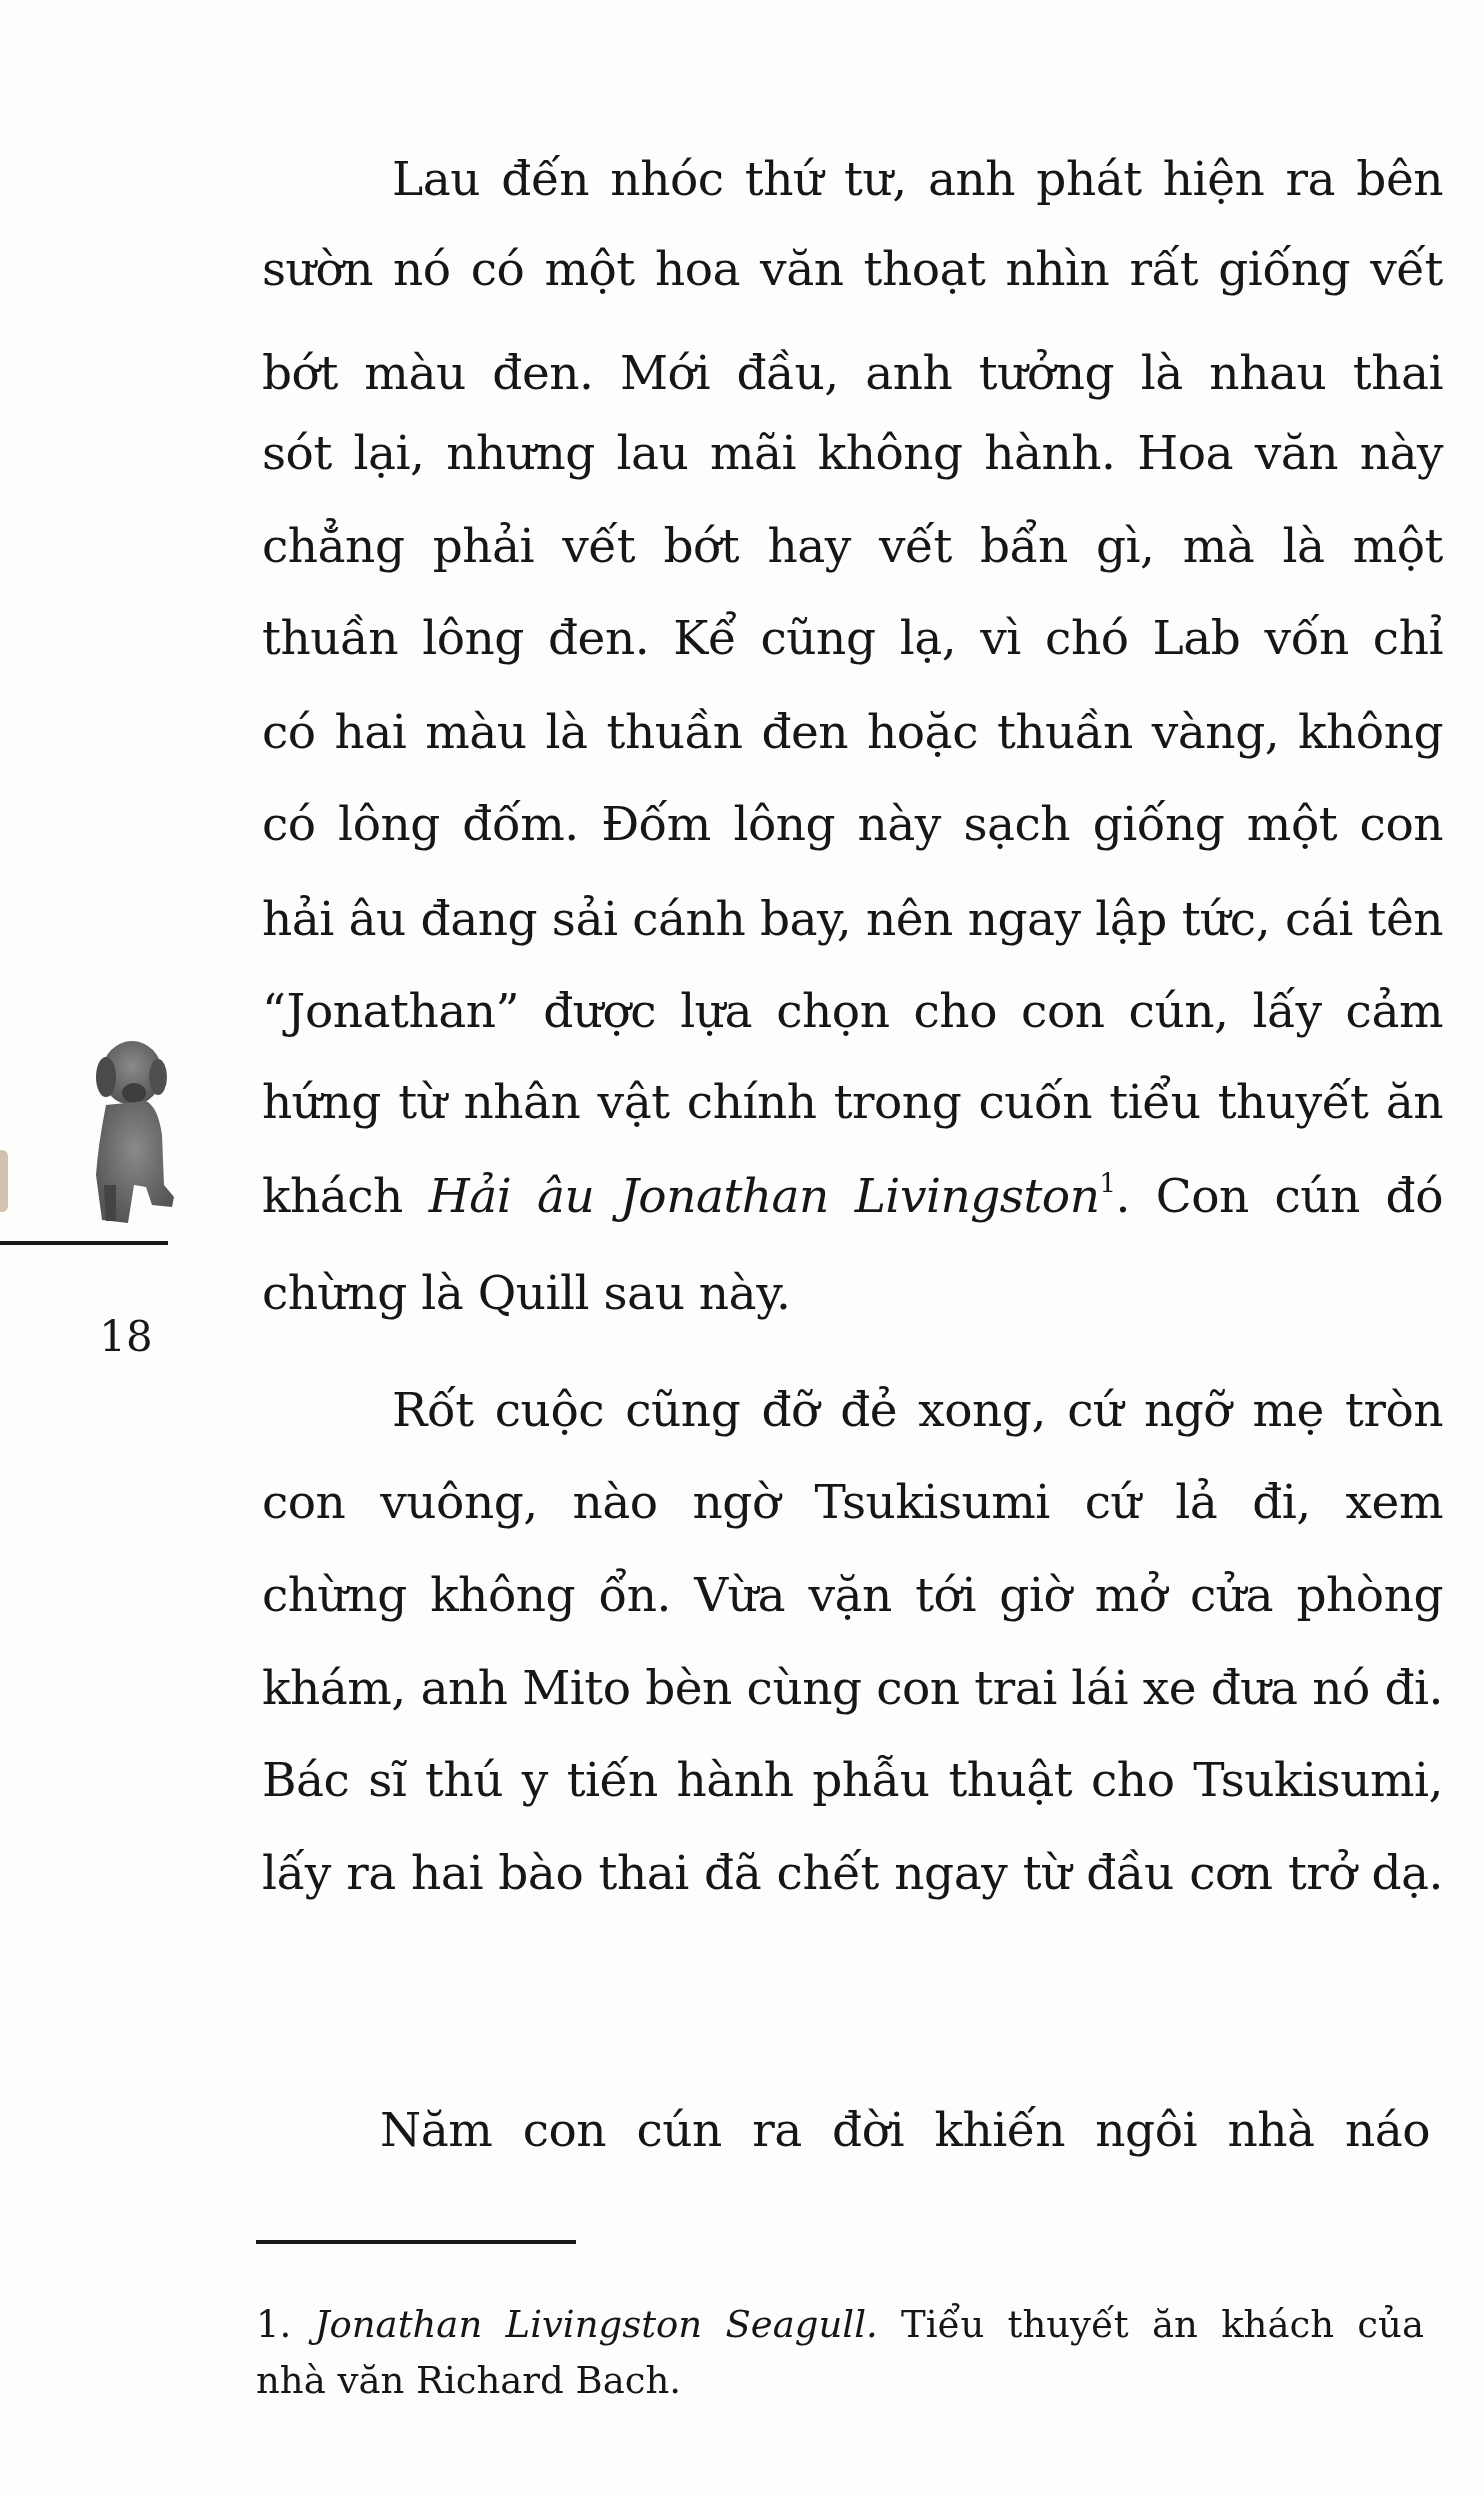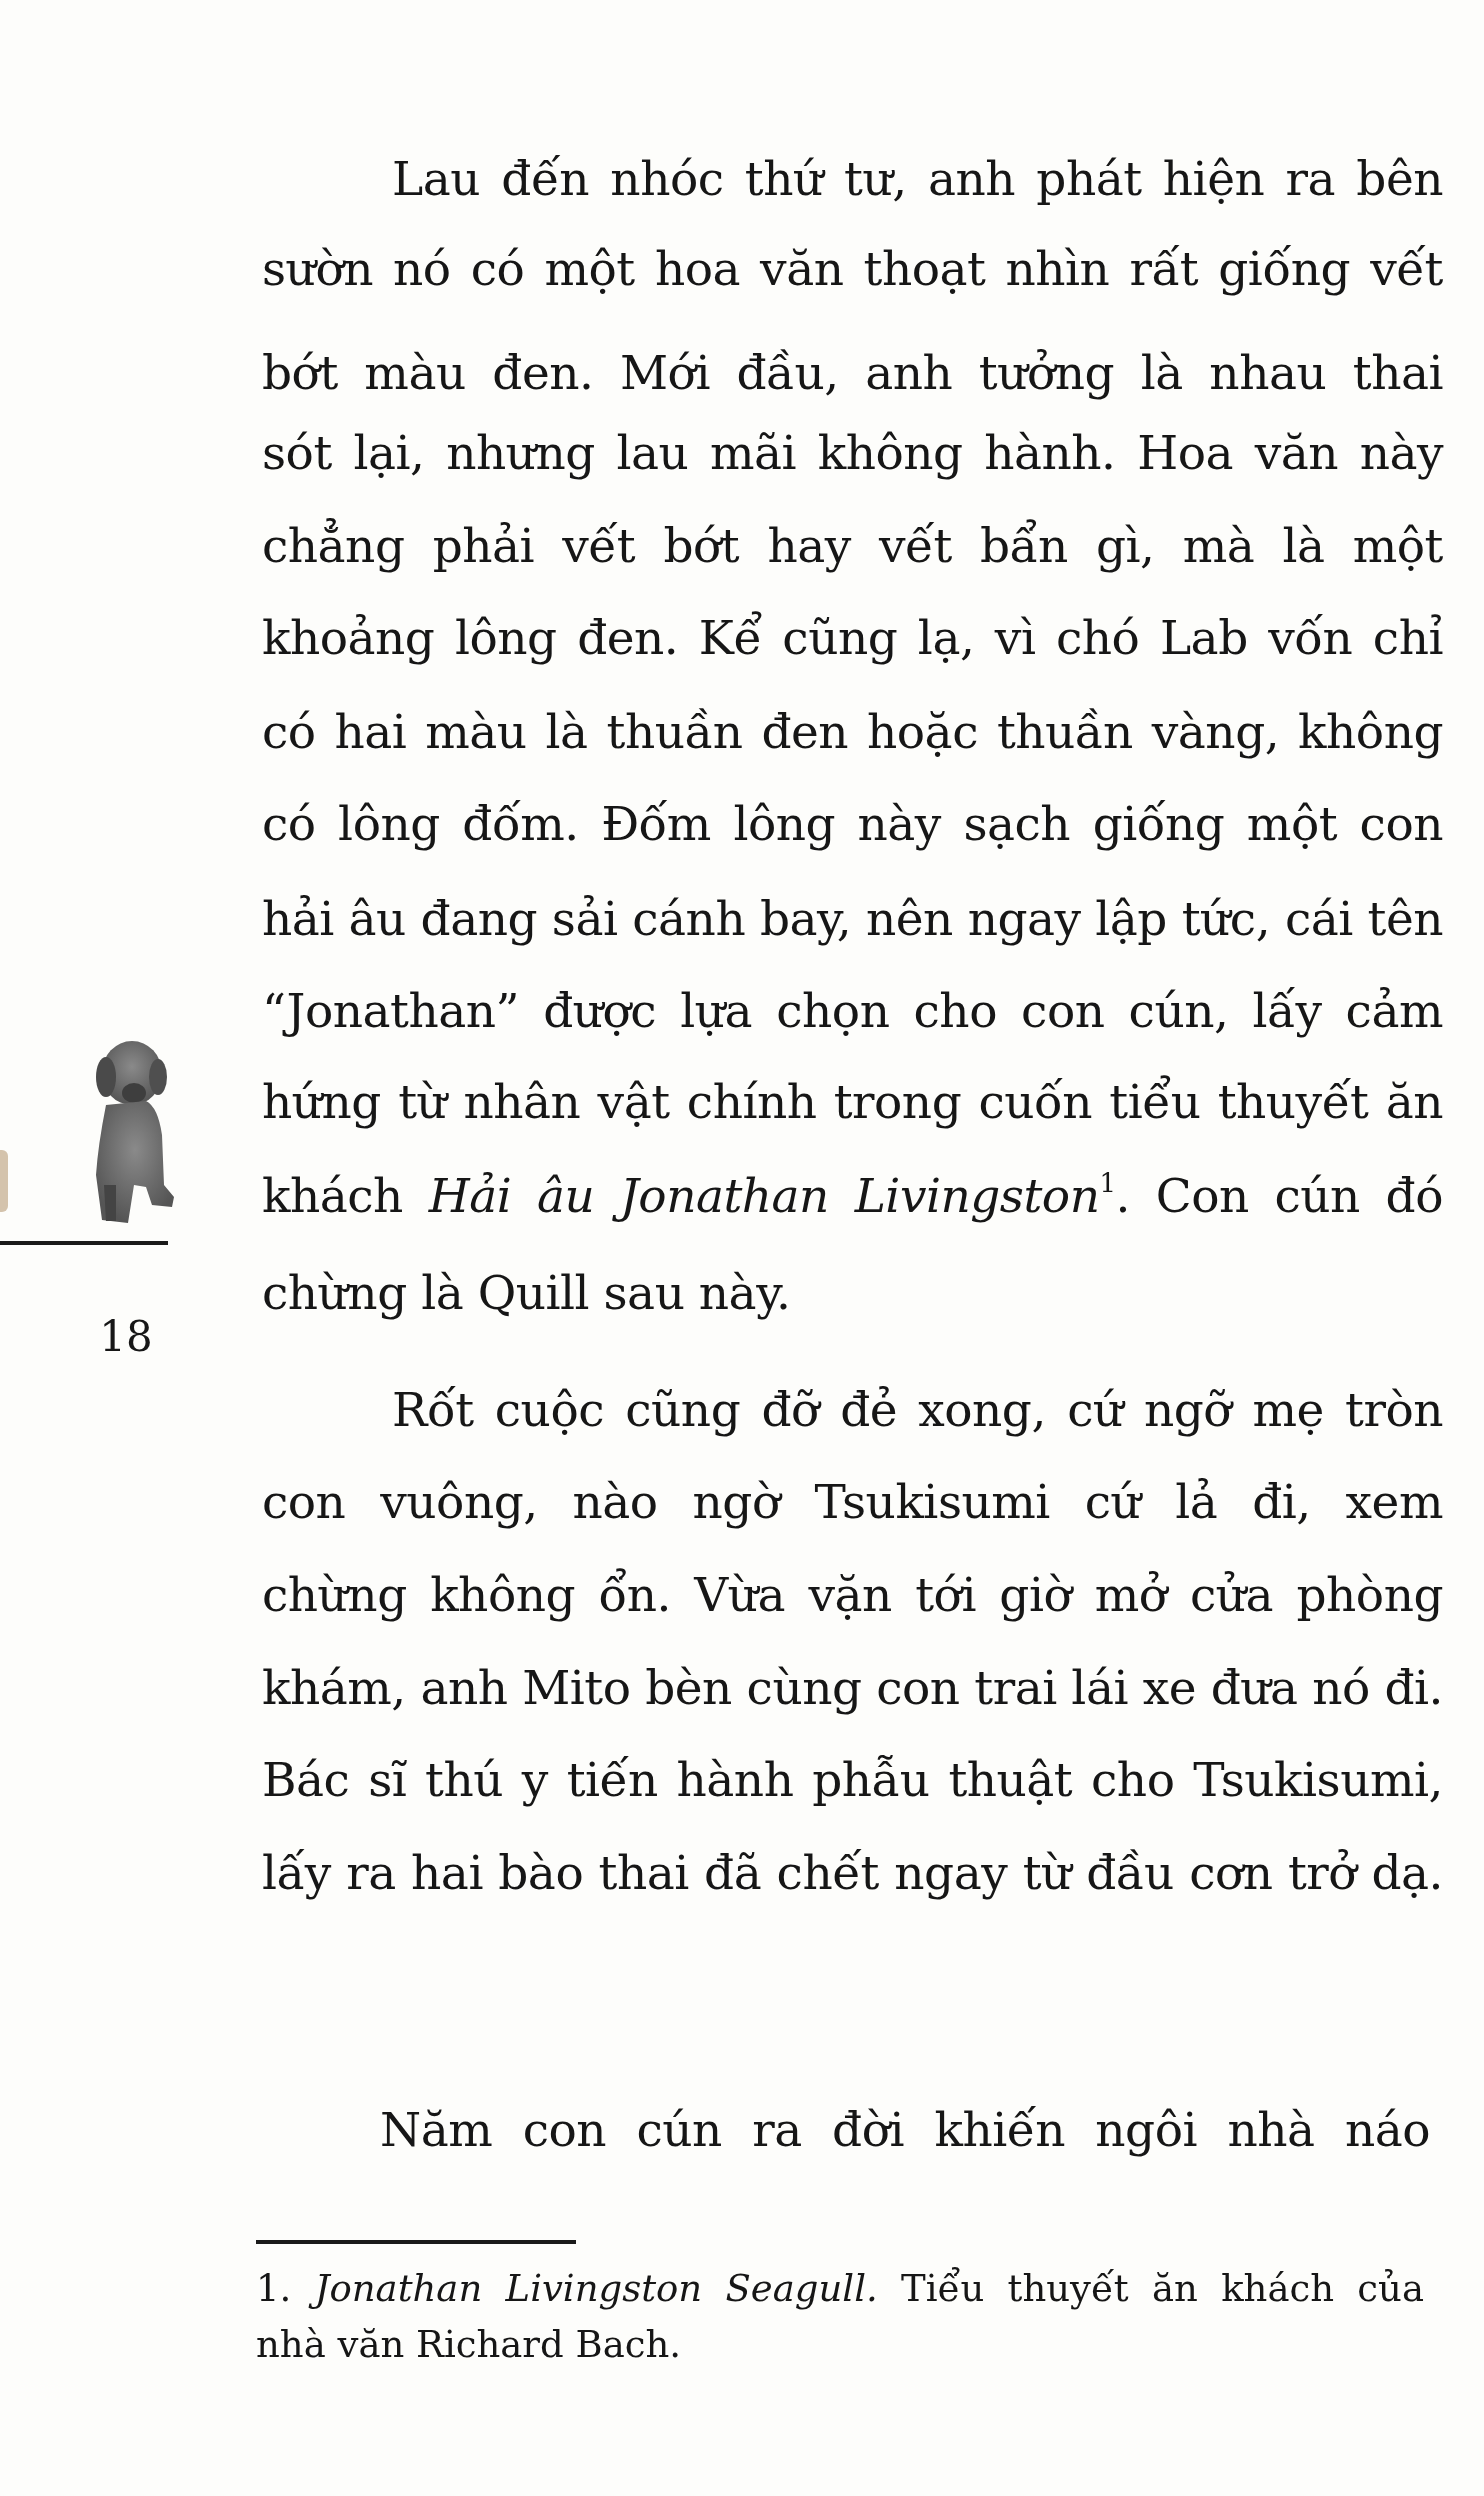--- a/index.html
+++ b/index.html
@@ -10,21 +10,21 @@
   .line.indent{left:392px;width:1051px;}
   .line.last{text-align-last:left;}
   .it{font-style:italic;}
   sup{font-size:26px;vertical-align:20px;line-height:0;}
   .dog{position:absolute;left:76px;top:1035px;width:106px;height:192px;}
   .margin-rule{position:absolute;left:0;top:1241px;width:168px;height:4px;background:#1a1a1a;}
   .pageno{position:absolute;left:96px;top:1280px;width:60px;font-size:42px;line-height:50px;text-align:center;margin-top:32px;}
   .tan{position:absolute;left:0;top:1150px;width:8px;height:62px;background:#c9b498;border-radius:0 6px 6px 0;opacity:.8;}
   .fn-rule{position:absolute;left:256px;top:2240px;width:320px;height:4px;background:#1a1a1a;}
   .fn{position:absolute;left:256px;width:1168px;font-size:37px;line-height:46px;white-space:nowrap;
-      text-align:justify;text-align-last:justify;}
+      text-align:justify;text-align-last:justify;margin-top:36px;}
   .fn.last{text-align-last:left;}
 </style>
 </head>
 <body>
 
 <div class="tan"></div>
 
 <svg class="dog" viewBox="0 0 106 192">
   <defs>
     <radialGradient id="g" cx="50%" cy="40%" r="60%">
@@ -41,21 +41,21 @@
 </svg>
 
 <div class="margin-rule"></div>
 <div class="pageno">18</div>
 
 <div class="line indent" style="top:149px">Lau đến nhóc thứ tư, anh phát hiện ra bên</div>
 <div class="line" style="top:239px">sườn nó có một hoa văn thoạt nhìn rất giống vết</div>
 <div class="line" style="top:343px">bớt màu đen. Mới đầu, anh tưởng là nhau thai</div>
 <div class="line" style="top:423px">sót lại, nhưng lau mãi không hành. Hoa văn này</div>
 <div class="line" style="top:516px">chẳng phải vết bớt hay vết bẩn gì, mà là một</div>
-<div class="line" style="top:608px">khoảng lông đen. Kể cũng lạ, vì chó Lab vốn chỉ</div>
+<div class="line" style="top:608px">thuần lông đen. Kể cũng lạ, vì chó Lab vốn chỉ</div>
 <div class="line" style="top:702px">có hai màu là thuần đen hoặc thuần vàng, không</div>
 <div class="line" style="top:794px">có lông đốm. Đốm lông này sạch giống một con</div>
 <div class="line" style="top:889px">hải âu đang sải cánh bay, nên ngay lập tức, cái tên</div>
 <div class="line" style="top:981px">“Jonathan” được lựa chọn cho con cún, lấy cảm</div>
 <div class="line" style="top:1072px">hứng từ nhân vật chính trong cuốn tiểu thuyết ăn</div>
 <div class="line" style="top:1166px"><span>khách </span><span class="it">Hải âu Jonathan Livingston</span><sup>1</sup><span>. Con cún đó</span></div>
 <div class="line last" style="top:1263px">chừng là Quill sau này.</div>
 
 <div class="line indent" style="top:1380px">Rốt cuộc cũng đỡ đẻ xong, cứ ngỡ mẹ tròn</div>
 <div class="line" style="top:1472px">con vuông, nào ngờ Tsukisumi cứ lả đi, xem</div>

